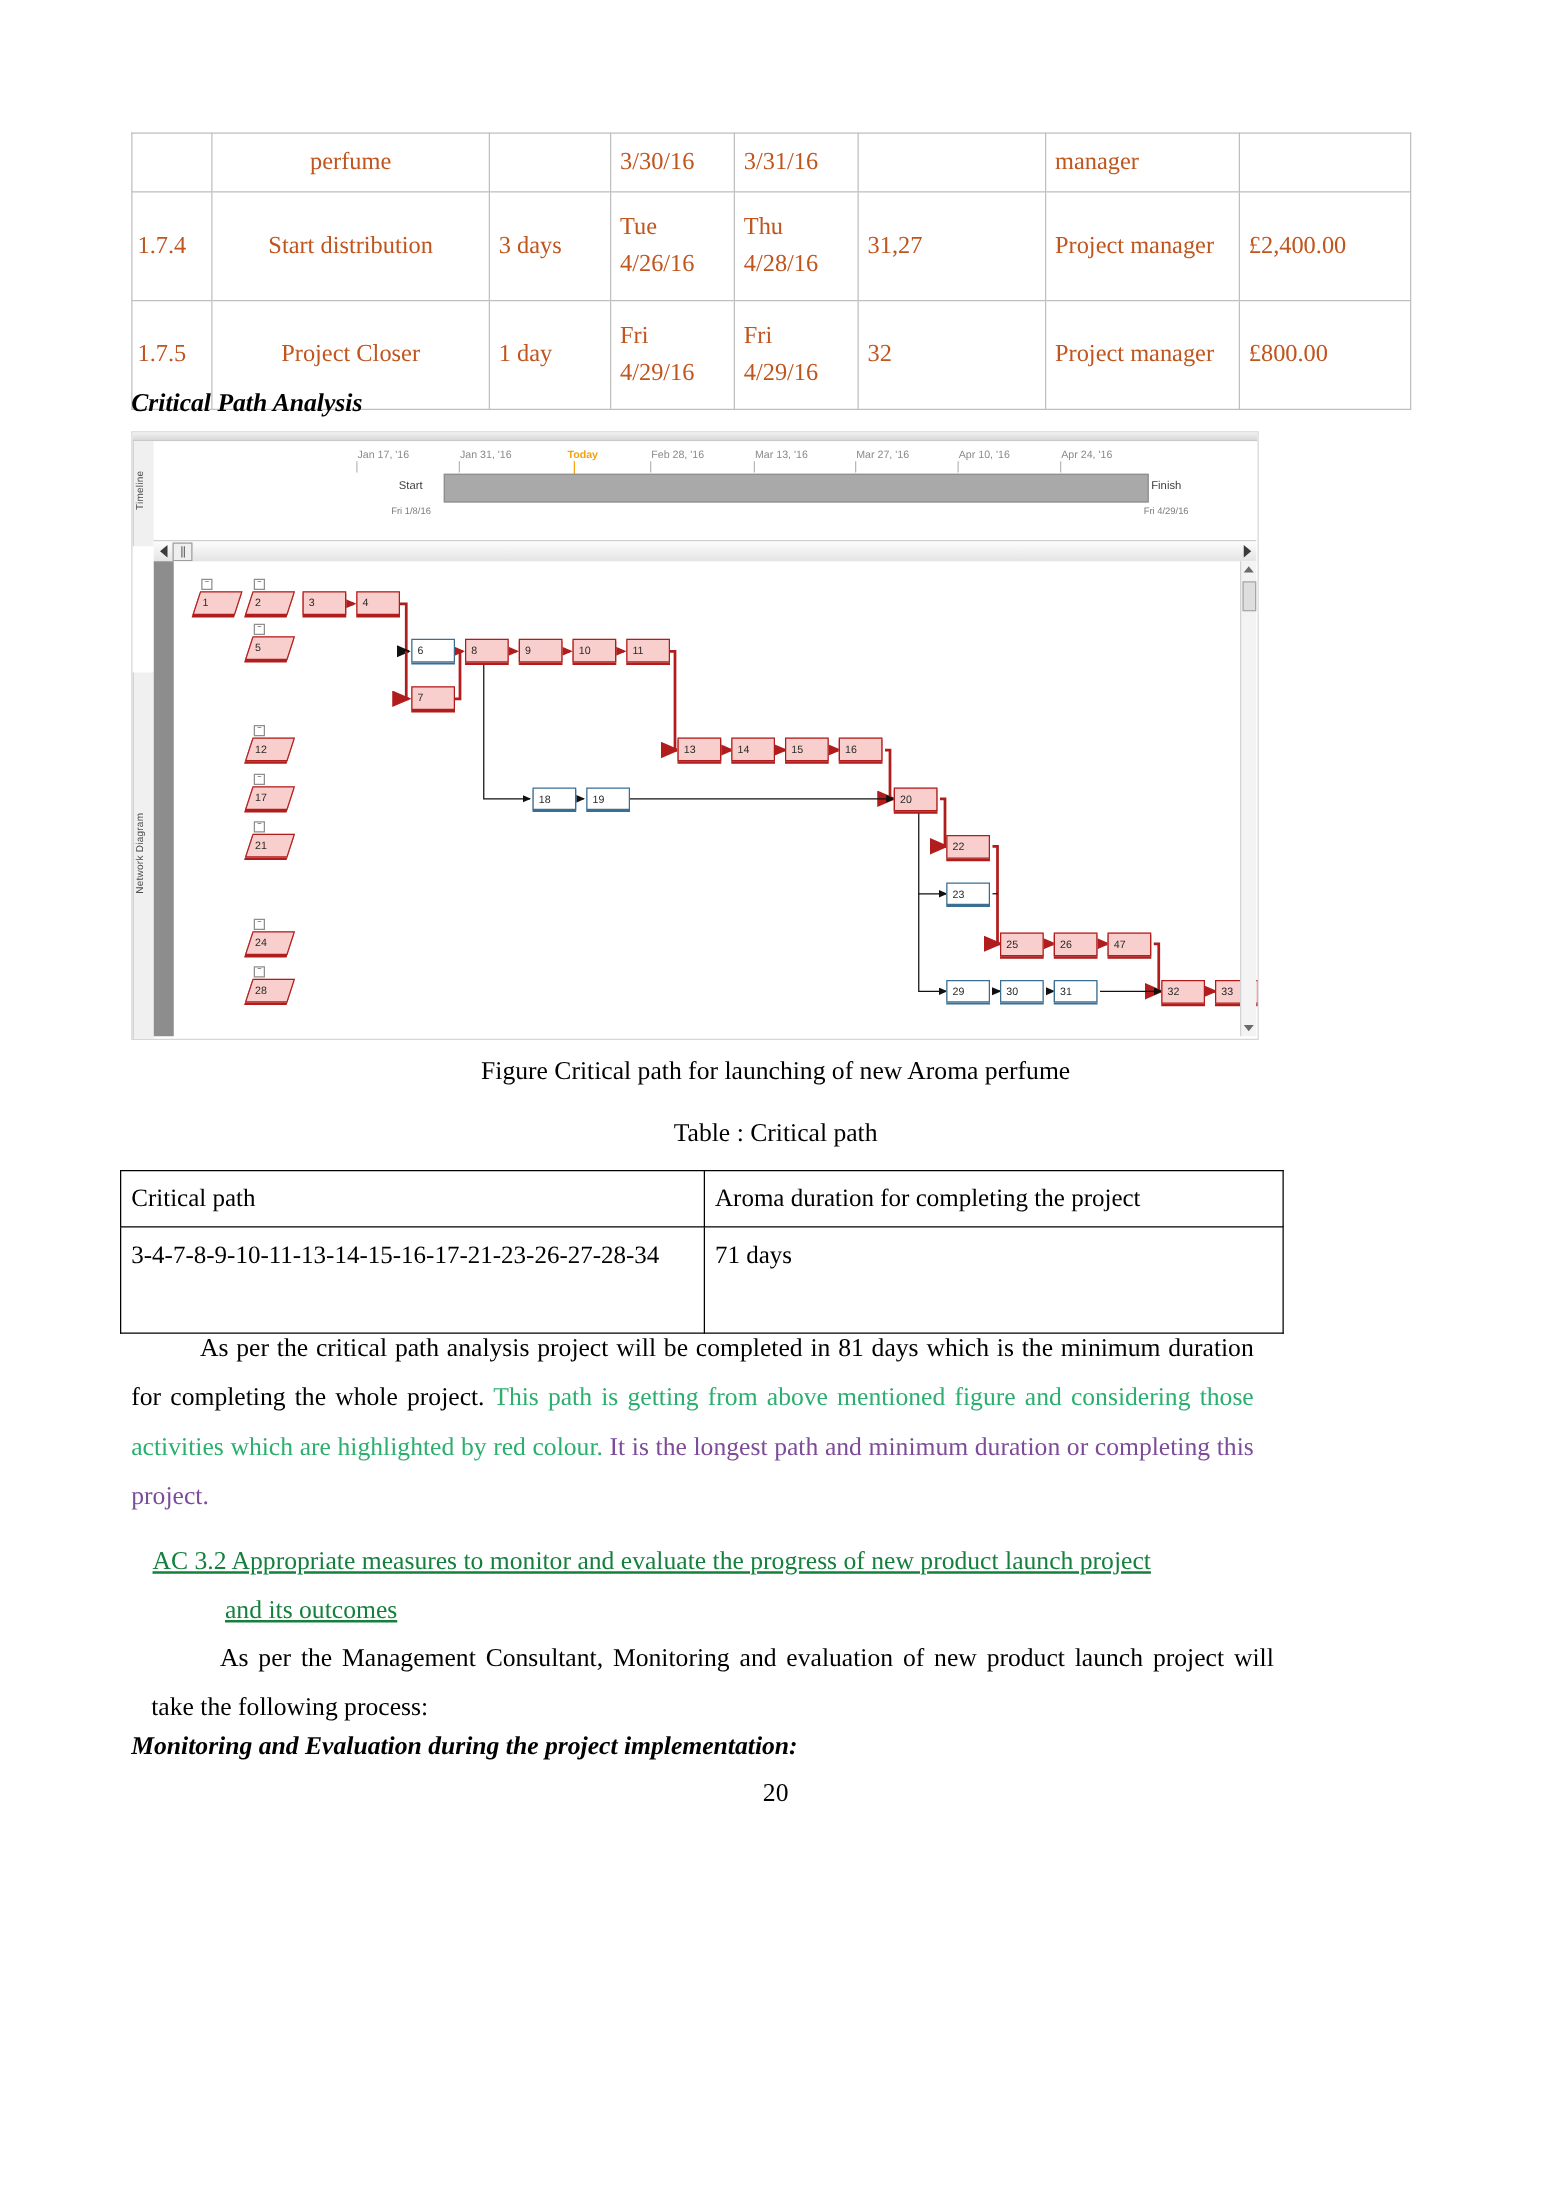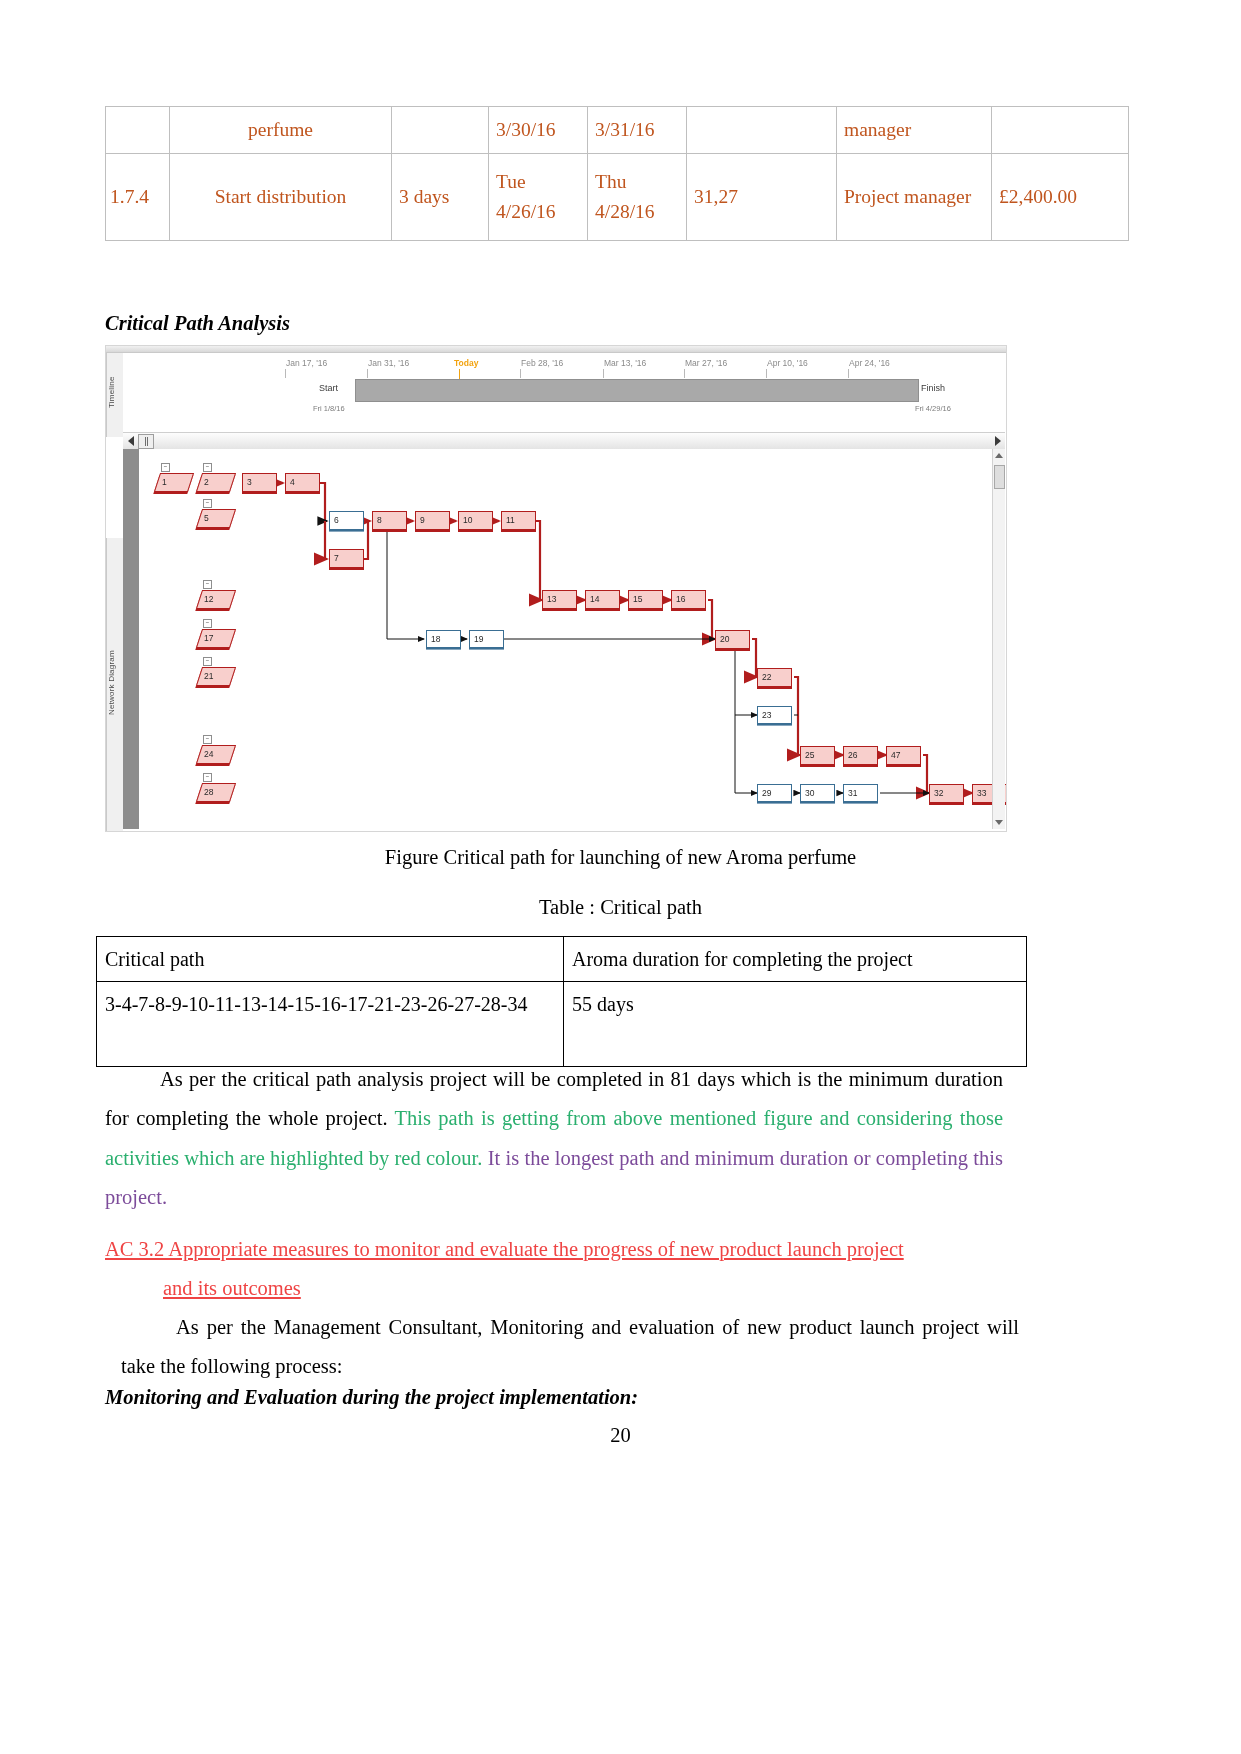--- a/index.html
+++ b/index.html
@@ -320,26 +320,26 @@
     text-align: justify;
     line-height: 1.92;
   }
   #p1 { top: 1060px; }
   .indent { display: inline-block; width: 55px; }
   .green  { color: #2aaf6e; }
   .purple { color: #7c4b9a; }
 
   #ac32 {
     position: absolute;
-    left: 105px;
+    left: 122px;
     top: 1230px;
     width: 898px;
     font-size: 20.5px;
     font-family: "Liberation Serif", serif;
-    color: #ef4444;
+    color: #15803d;
     text-align: justify;
     line-height: 1.92;
     text-decoration: underline;
   }
   #ac32 .l2 { display: block; padding-left: 58px; }
 
   #p2 {
     position: absolute;
     left: 105px;
     top: 1308px;
@@ -393,20 +393,30 @@
     <tr class="r-tall">
       <td class="c-id">1.7.4</td>
       <td class="c-task">Start distribution</td>
       <td class="c-dur">3 days</td>
       <td class="c-start">Tue 4/26/16</td>
       <td class="c-finish">Thu 4/28/16</td>
       <td class="c-pred">31,27</td>
       <td class="c-res">Project manager</td>
       <td class="c-cost">£2,400.00</td>
     </tr>
+    <tr class="r-tall">
+      <td class="c-id">1.7.5</td>
+      <td class="c-task">Project Closer</td>
+      <td class="c-dur">1 day</td>
+      <td class="c-start">Fri 4/29/16</td>
+      <td class="c-finish">Fri 4/29/16</td>
+      <td class="c-pred">32</td>
+      <td class="c-res">Project manager</td>
+      <td class="c-cost">£800.00</td>
+    </tr>
   </tbody>
     </table>
 
   <div class="sec-heading">Critical Path Analysis</div>
 
   <div class="msproj">
     <div class="msproj-topbar"></div>
 
     <div class="vtab vtab-timeline">Timeline</div>
     <div class="vtab vtab-network">Network Diagram</div>
@@ -627,21 +637,21 @@
   <div class="table-caption">Table : Critical path</div>
 
   <table class="cp-table">
     <tbody>
         <tr>
       <td class="cp-left">Critical path</td>
       <td class="cp-right">Aroma duration for completing the project</td>
     </tr>
     <tr>
       <td class="cp-left" style="height:72px">3-4-7-8-9-10-11-13-14-15-16-17-21-23-26-27-28-34</td>
-      <td class="cp-right" style="height:72px">55 days</td>
+      <td class="cp-right" style="height:72px">71 days</td>
     </tr>
   </tbody>
     </table>
 
   <div class="para-block" id="p1">
     <span class="indent"></span><span>As per the critical path analysis project will be completed in 81 days which is the minimum duration for completing the whole project. </span><span class="green">This path is getting from above mentioned figure and considering those activities which are highlighted by red colour. </span><span class="purple">It is the longest path and minimum duration or completing this project.</span>
   </div>
 
   <div id="ac32">
     <span>AC 3.2 Appropriate measures to monitor and evaluate the progress of new product launch project</span>

